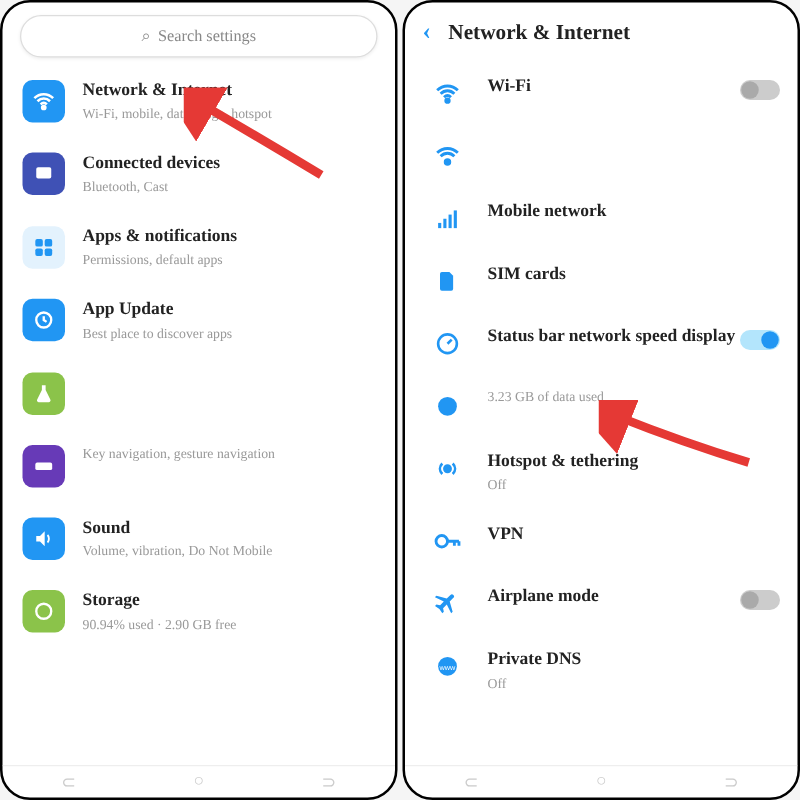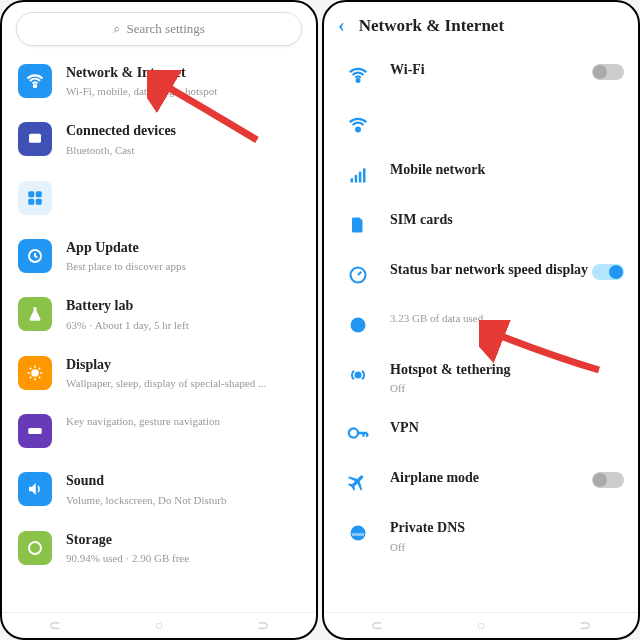--- a/index.html
+++ b/index.html
@@ -58,76 +58,64 @@
     </div>
     <div class="item">
       <div class="icon-box" style="background:#e3f2fd">
           <svg width="18" height="18" viewBox="0 0 24 24" fill="#2196f3">
             <rect x="3" y="3" width="8" height="8" rx="2"></rect>
             <rect x="13" y="3" width="8" height="8" rx="2"></rect>
             <rect x="3" y="13" width="8" height="8" rx="2"></rect>
             <rect x="13" y="13" width="8" height="8" rx="2"></rect>
           </svg>
         </div>
+      <div class="txt">
+          <div class="title">Apps &amp; notifications</div>
+          <div class="sub">Permissions, default apps</div>
+        </div>
     </div>
     <div class="item">
       <div class="icon-box" style="background:#2196f3">
           <svg width="18" height="18" viewBox="0 0 24 24" fill="none" stroke="#fff" stroke-width="2.5">
             <circle cx="12" cy="12" r="8"></circle>
             <path d="M12 8v4l3 2"></path>
           </svg>
         </div>
       <div class="txt">
           <div class="title">App Update</div>
           <div class="sub">Best place to discover apps</div>
         </div>
     </div>
     <div class="item">
       <div class="icon-box" style="background:#8bc34a">
           <svg width="18" height="18" viewBox="0 0 24 24" fill="#fff">
             <path d="M10 3h4v5l5 10a2 2 0 01-2 3H7a2 2 0 01-2-3l5-10V3z"></path>
           </svg>
         </div>
-      <div class="txt">
-          <div class="title">Battery lab</div>
-          <div class="sub">63% · About 1 day, 5 hr left</div>
-        </div>
-    </div>
-    <div class="item">
-      <div class="icon-box" style="background:#ff9800">
-          <svg width="18" height="18" viewBox="0 0 24 24" fill="#fff">
-            <circle cx="12" cy="12" r="5"></circle>
-            <path d="M12 2v3M12 19v3M2 12h3M19 12h3M5 5l2 2M17 17l2 2M5 19l2-2M17 7l2-2" stroke="#fff" stroke-width="2"></path>
-          </svg>
-        </div>
-      <div class="txt">
-          <div class="title">Display</div>
-          <div class="sub">Wallpaper, sleep, display of special-shaped ...</div>
-        </div>
     </div>
     <div class="item">
       <div class="icon-box" style="background:#673ab7">
           <svg width="18" height="18" viewBox="0 0 24 24" fill="#fff">
             <rect x="3" y="8" width="18" height="8" rx="2"></rect>
           </svg>
         </div>
       <div class="txt">
           <div class="sub">Key navigation, gesture navigation</div>
         </div>
     </div>
     <div class="item">
       <div class="icon-box" style="background:#2196f3">
           <svg width="18" height="18" viewBox="0 0 24 24" fill="#fff">
             <path d="M4 9h4l5-5v16l-5-5H4V9z"></path>
             <path d="M16 8c2 2 2 6 0 8" stroke="#fff" stroke-width="2" fill="none"></path>
           </svg>
         </div>
       <div class="txt">
           <div class="title">Sound</div>
-          <div class="sub">Volume, lockscreen, Do Not Disturb</div>
+          <div class="sub">Volume, vibration, Do Not Mobile</div>
         </div>
     </div>
     <div class="item">
       <div class="icon-box" style="background:#8bc34a">
           <svg width="18" height="18" viewBox="0 0 24 24" fill="none" stroke="#fff" stroke-width="2.5">
             <circle cx="12" cy="12" r="8"></circle>
           </svg>
         </div>
       <div class="txt">
           <div class="title">Storage</div>

